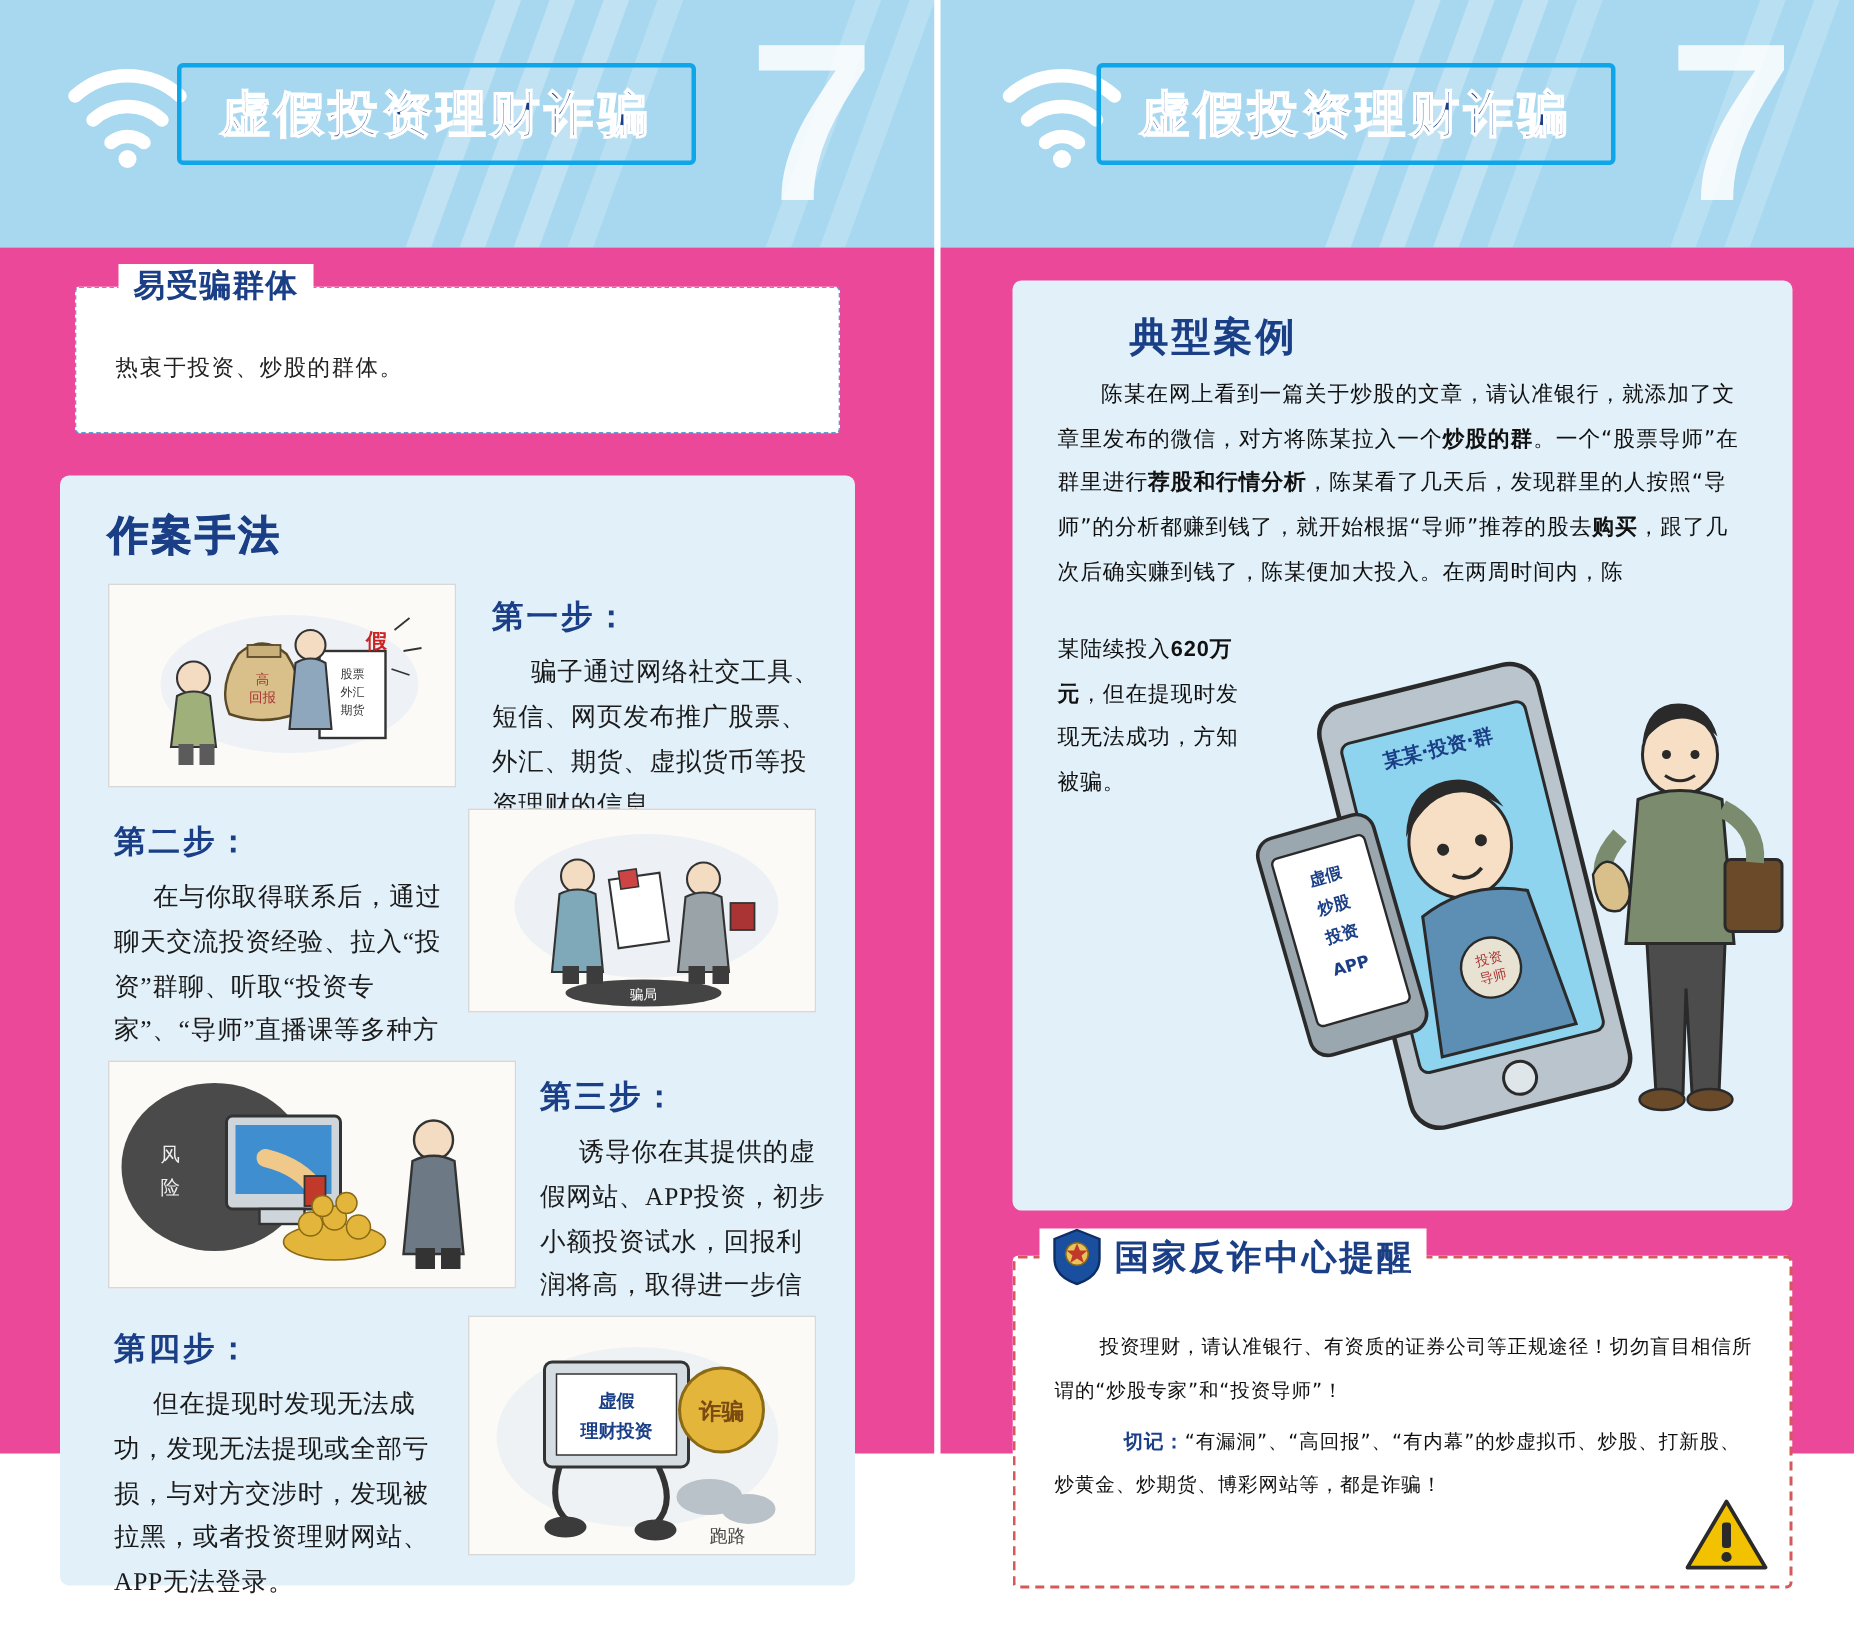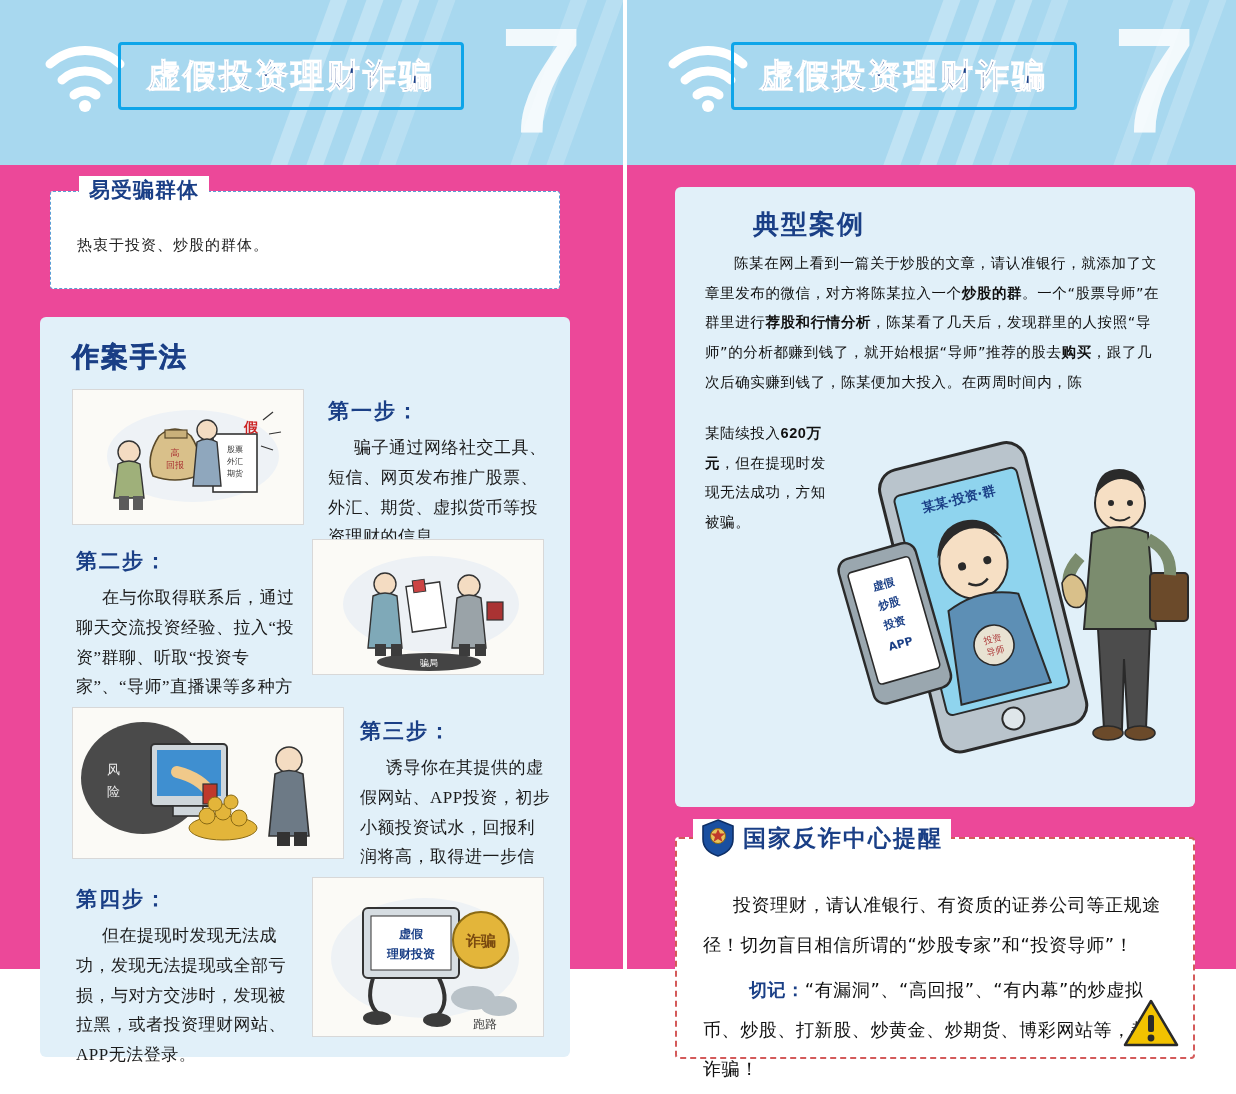--- a/index.html
+++ b/index.html
@@ -157,21 +157,21 @@
     position:absolute; left:16px; top:-20px;
     background:#ffffff; padding:0 8px;
     display:flex; align-items:center; gap:8px;
   }
   .warn-head span.t {
     font-size:23px; font-weight:bold; color:#1a3f86; letter-spacing:2px;
     font-family:"DejaVu Sans", sans-serif;
   }
   .warn-body {
     position:absolute; left:26px; top:46px; width:470px;
-    font-size:18px; color:#111; line-height:2.2; letter-spacing:0.6px;
+    font-size:13px; color:#111; line-height:2.2; letter-spacing:0.6px;
     font-family:"DejaVu Sans", sans-serif;
   }
   .warn-p1 { text-indent:30px; }
   .warn-p2 { margin-top:6px; text-indent:30px; }
   .warn-key { color:#1a3f86; font-weight:bold;margin-left:16px; }
   .warn-icon { position:absolute; right:14px; bottom:8px; width:56px; height:52px; }
 </style>
 </head>
 <body>
 

